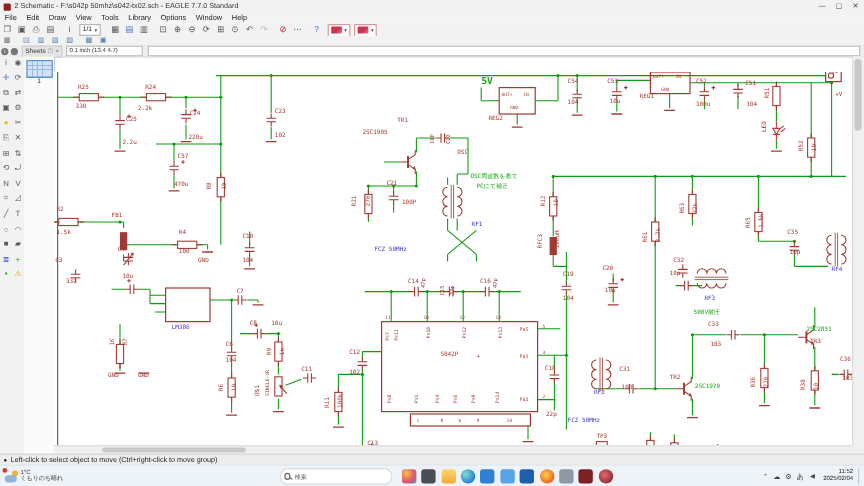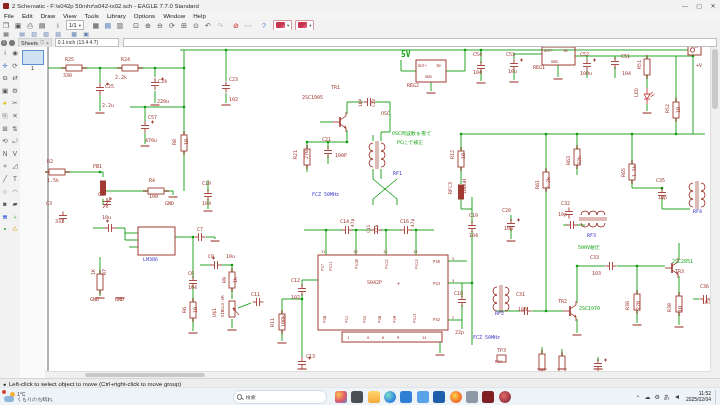--- a/index.html
+++ b/index.html
@@ -44,21 +44,21 @@
     border-right:1px solid #d8d8d8;display:grid;grid-template-columns:10px 10px;align-content:start;}
   .pal-btn{width:10px;height:12.6px;font-size:6.5px;line-height:12px;text-align:center;color:#5a5a5a;}
   #sheets-panel{position:absolute;left:20px;top:47px;width:25px;height:331px;background:#fafafa;
     border-right:1px solid #cfcfcf;}
   #sheet-thumb{position:absolute;left:2px;top:3px;width:20px;height:13px;background:#cfe3f4;
     border:1px solid #5b8fd4;
     background-image:repeating-linear-gradient(0deg,#9db9d8 0 0.5px,transparent 0.5px 3px),
                      repeating-linear-gradient(90deg,#9db9d8 0 0.5px,transparent 0.5px 4px);}
   #sheet-num{position:absolute;left:0;top:18px;width:25px;text-align:center;font-size:5.5px;color:#333;}
   
-  #canvas-wrap{position:absolute;left:45px;top:47px;width:666px;height:324px;background:#ffffff;overflow:hidden;}
+  #canvas-wrap{position:absolute;left:45px;top:60px;width:666px;height:324px;background:#ffffff;overflow:hidden;}
   #vscroll{position:absolute;right:0;top:47px;width:9px;height:331px;background:#f0f0f0;border-left:1px solid #ddd;}
   #vscroll .thumb{position:absolute;left:1px;top:2px;width:6px;height:60px;background:#c9c9c9;border-radius:3px;}
   #hscroll{position:absolute;left:45px;top:371px;width:666px;height:7px;background:#f0f0f0;border-top:1px solid #ddd;}
   #hscroll .thumb{position:absolute;left:40px;top:1px;width:120px;height:4px;background:#c9c9c9;border-radius:2px;}
   
   #statusbar{position:absolute;left:0;top:378px;width:720px;height:9px;background:#ededed;
     border-top:1px solid #d5d5d5;font-size:6px;color:#222;display:flex;align-items:center;}
   #statusbar .dot{color:#111;font-size:5px;margin:0 3px 0 3px;}
   #taskbar{position:absolute;left:0;top:387px;width:720px;height:18px;
     background:#eef3f8;border-top:1px solid #dfe5ea;display:flex;align-items:center;font-size:5px;}

